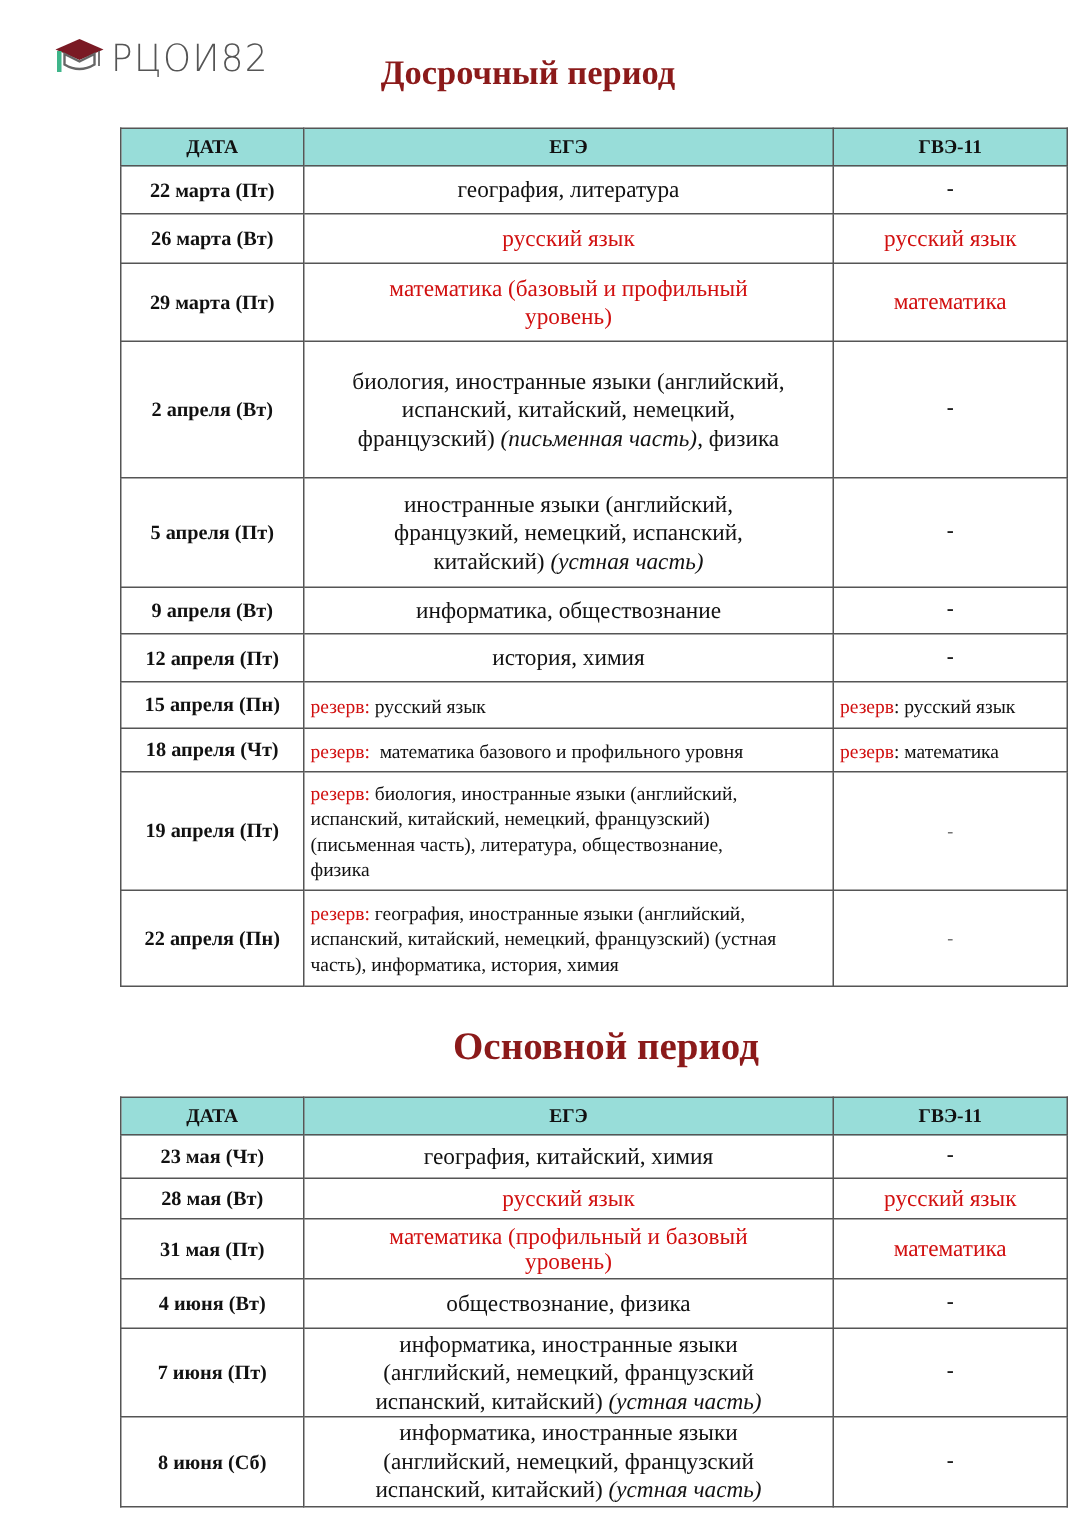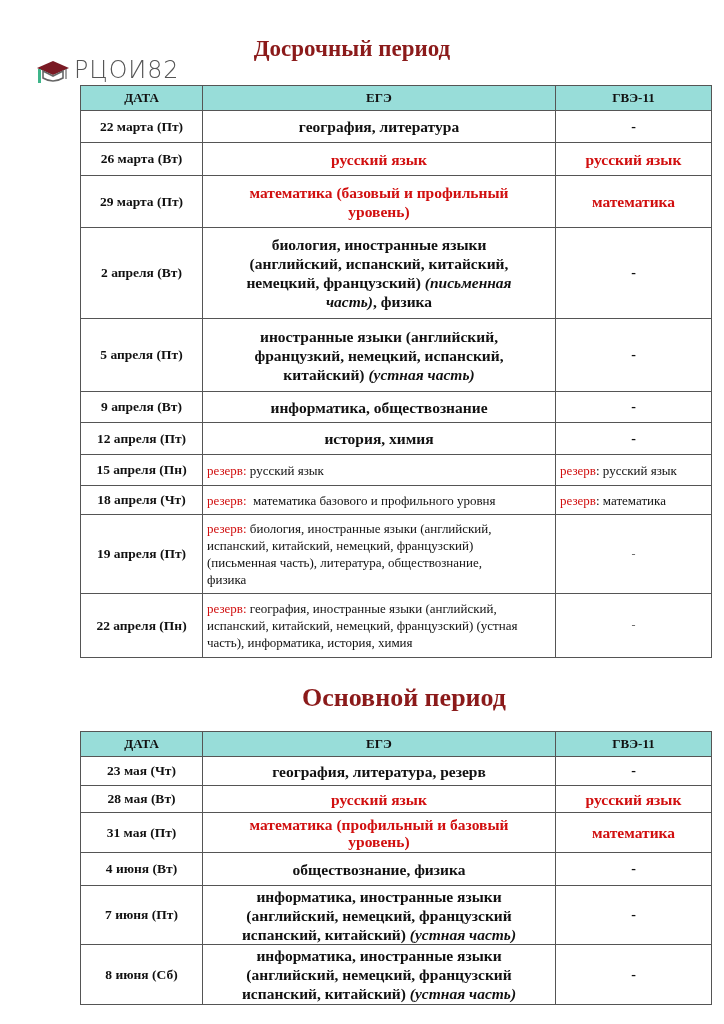--- a/index.html
+++ b/index.html
@@ -1,34 +1,34 @@
 <!DOCTYPE html>
 <html><head>
 <meta charset="utf-8">
 <style>
   html, body { margin: 0; padding: 0; background: #ffffff; }
   body { width: 724px; height: 1024px; position: relative; overflow: hidden;
          font-family: "Liberation Serif", serif; color: #111; }
-  .logo { position: absolute; left: 36px; top: 24px; height: 30px; display: flex; align-items: flex-end; margin-top: 31px; }
+  .logo { position: absolute; left: 36px; top: 24px; height: 30px; display: flex; align-items: flex-start; }
   .logo svg { display: block; }
   .logo-text { font-family: "DejaVu Sans", sans-serif; font-size: 25px; font-weight: 300; color: #555;
                letter-spacing: 1px; margin-left: 4px; line-height: 30px; transform: scaleX(0.95); transform-origin: left; }
   .title { position: absolute; left: 0; width: 724px; text-align: center;
            font-family: "Liberation Serif", serif; font-weight: bold; color: #8b1a1a; padding-left: 42px; }
   .title1 { top: 36px; font-size: 23px; padding-left: 0px; }
   .title1 span { position: relative; left: -10px; }
   .title2 { top: 683px; font-size: 26px; }
   table { position: absolute; left: 80px; width: 631px; border-collapse: collapse; table-layout: fixed; }
   .t1 { top: 85px; }
   .t2 { top: 731px; }
   col.c1 { width: 122px; } col.c2 { width: 353px; } col.c3 { width: 156px; }
   th, td { border: 1px solid #555; padding: 0 4px; text-align: center; vertical-align: middle; }
   th { background: #98ddd9; font-size: 13px; font-weight: bold; height: 24px; }
   td.date { font-size: 13.5px; font-weight: bold; }
-  td.ege, td.gve { font-size: 15.5px; font-weight: bold; line-height: 19px; }
+  td.ege, td.gve { font-size: 15.5px; font-weight: normal; line-height: 19px; }
   td.plain { font-size: 13px; font-weight: normal; text-align: left; line-height: 17px; }
   td.dash { font-size: 14px; font-weight: bold; }
   td.dash-light { font-size: 12px; font-weight: normal; color: #666; }
   .red { color: #d10f0f; }
   .rez { color: #d10f0f; font-weight: normal; }
   .it { font-style: italic; }
 </style>
 </head>
 <body>
 
@@ -133,21 +133,21 @@
       <col class="c3">
     </colgroup>
   <tbody>
       <tr>
     <th>ДАТА</th>
     <th>ЕГЭ</th>
     <th>ГВЭ-11</th>
   </tr>
   <tr style="height:29px">
     <td class="date">23 мая (Чт)</td>
-    <td class="ege">география, литература, резерв</td>
+    <td class="ege">география, китайский, химия</td>
     <td class="dash">-</td>
   </tr>
   <tr style="height:27px">
     <td class="date">28 мая (Вт)</td>
     <td class="ege red">русский язык</td>
     <td class="gve red">русский язык</td>
   </tr>
   <tr style="height:40px">
     <td class="date">31 мая (Пт)</td>
     <td class="ege red" style="line-height:17px">

